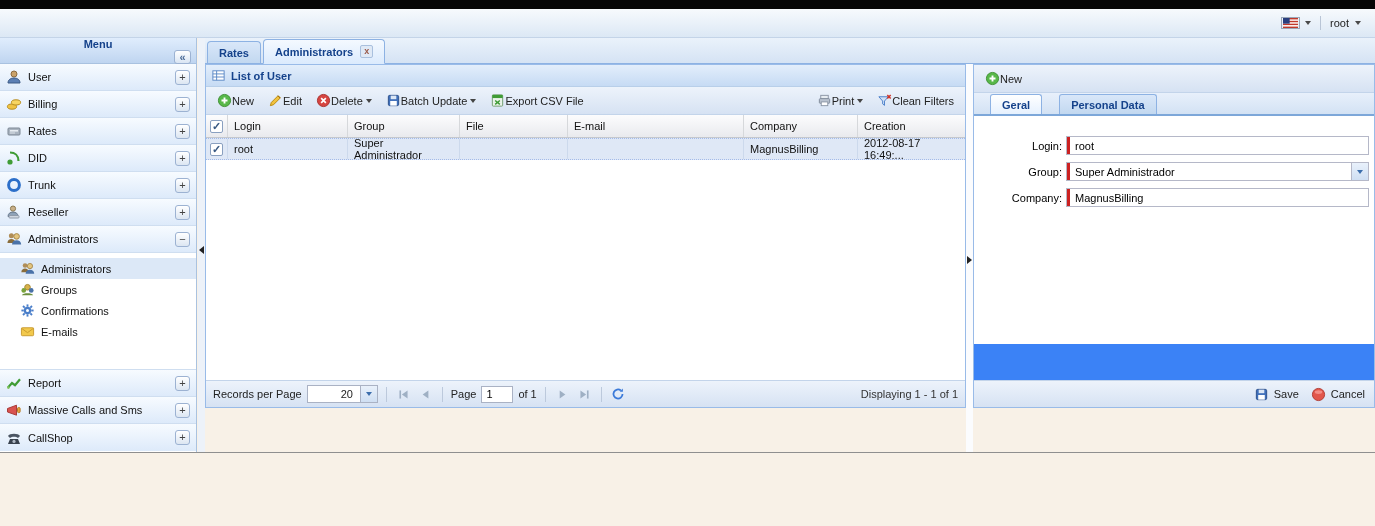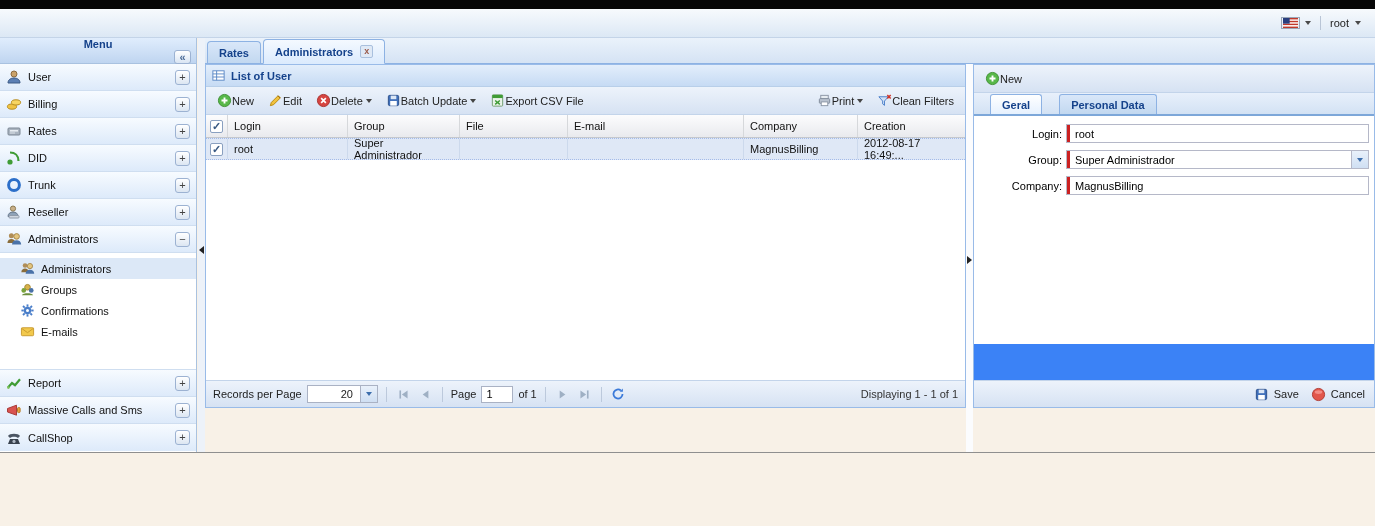--- a/index.html
+++ b/index.html
@@ -103,21 +103,21 @@
   .page-input { width:32px; height:17px; border:1px solid #aab2c4; padding:0 4px; font:11px "Liberation Sans",sans-serif; }
   .displaying { margin-left:auto; color:#333; }
 
   
   .dtabs { height:23px; flex:0 0 23px; background:linear-gradient(#e8f0fb,#d3e2f4); border-bottom:2px solid #7da7d9;
            display:flex; align-items:flex-end; padding-left:16px; gap:17px; }
   .dtab { height:20px; padding:0 11px; border:1px solid #8db2e3; border-bottom:none; border-radius:3px 3px 0 0;
           display:flex; align-items:center; font-weight:bold; color:#15428b; cursor:pointer;
           background:linear-gradient(#d9e7f9,#c2d8f0); }
   .dtab.active { background:linear-gradient(#ffffff,#e6f1fe); }
-  .dform { flex:1; background:#fff; padding:8px 5px 0 0; }
+  .dform { flex:1; background:#fff; padding:20px 5px 0 0; }
   .frow { display:flex; align-items:center; margin-bottom:7px; }
   .flabel { width:88px; flex:0 0 88px; text-align:right; margin-right:4px; color:#000; }
   .fwrap { flex:1; display:flex; align-items:stretch; }
   .finput { flex:1; height:19px; border:1px solid #b5b8c8; box-shadow:inset 3px 0 0 #cc2222;
             padding:0 4px 0 8px; font:11px "Liberation Sans",sans-serif; color:#000; background:#fff; }
   .fcombo-btn { width:17px; height:19px; background:linear-gradient(#e9f1fb,#cfdff3);
                 border:1px solid #b5b8c8; border-left:none; display:flex; align-items:center; justify-content:center; cursor:pointer; }
   .dfooter { height:27px; flex:0 0 27px; background:linear-gradient(#edf3fb,#d6e2f3); border-top:1px solid #c3d4ea;
              display:flex; align-items:center; justify-content:flex-end; gap:12px; padding:0 9px;margin-top:36px; }
   .fbtn { display:flex; align-items:center; gap:5px; cursor:pointer; color:#222; }

